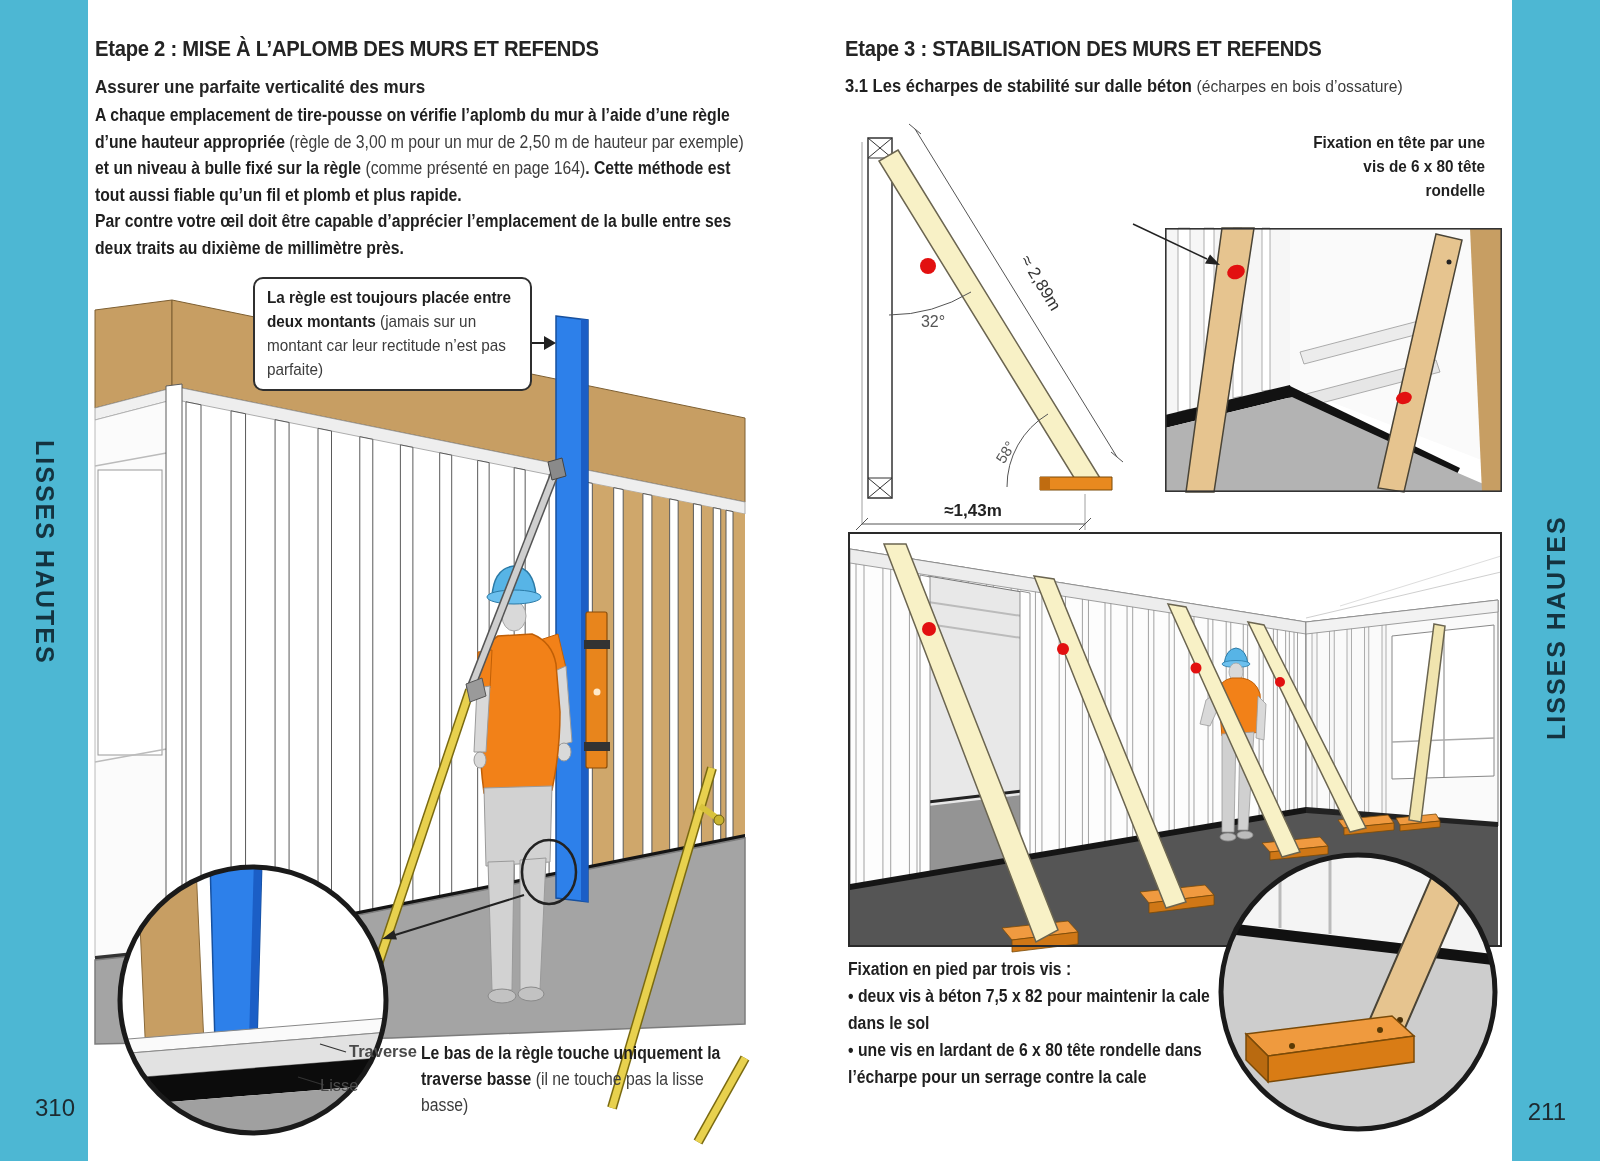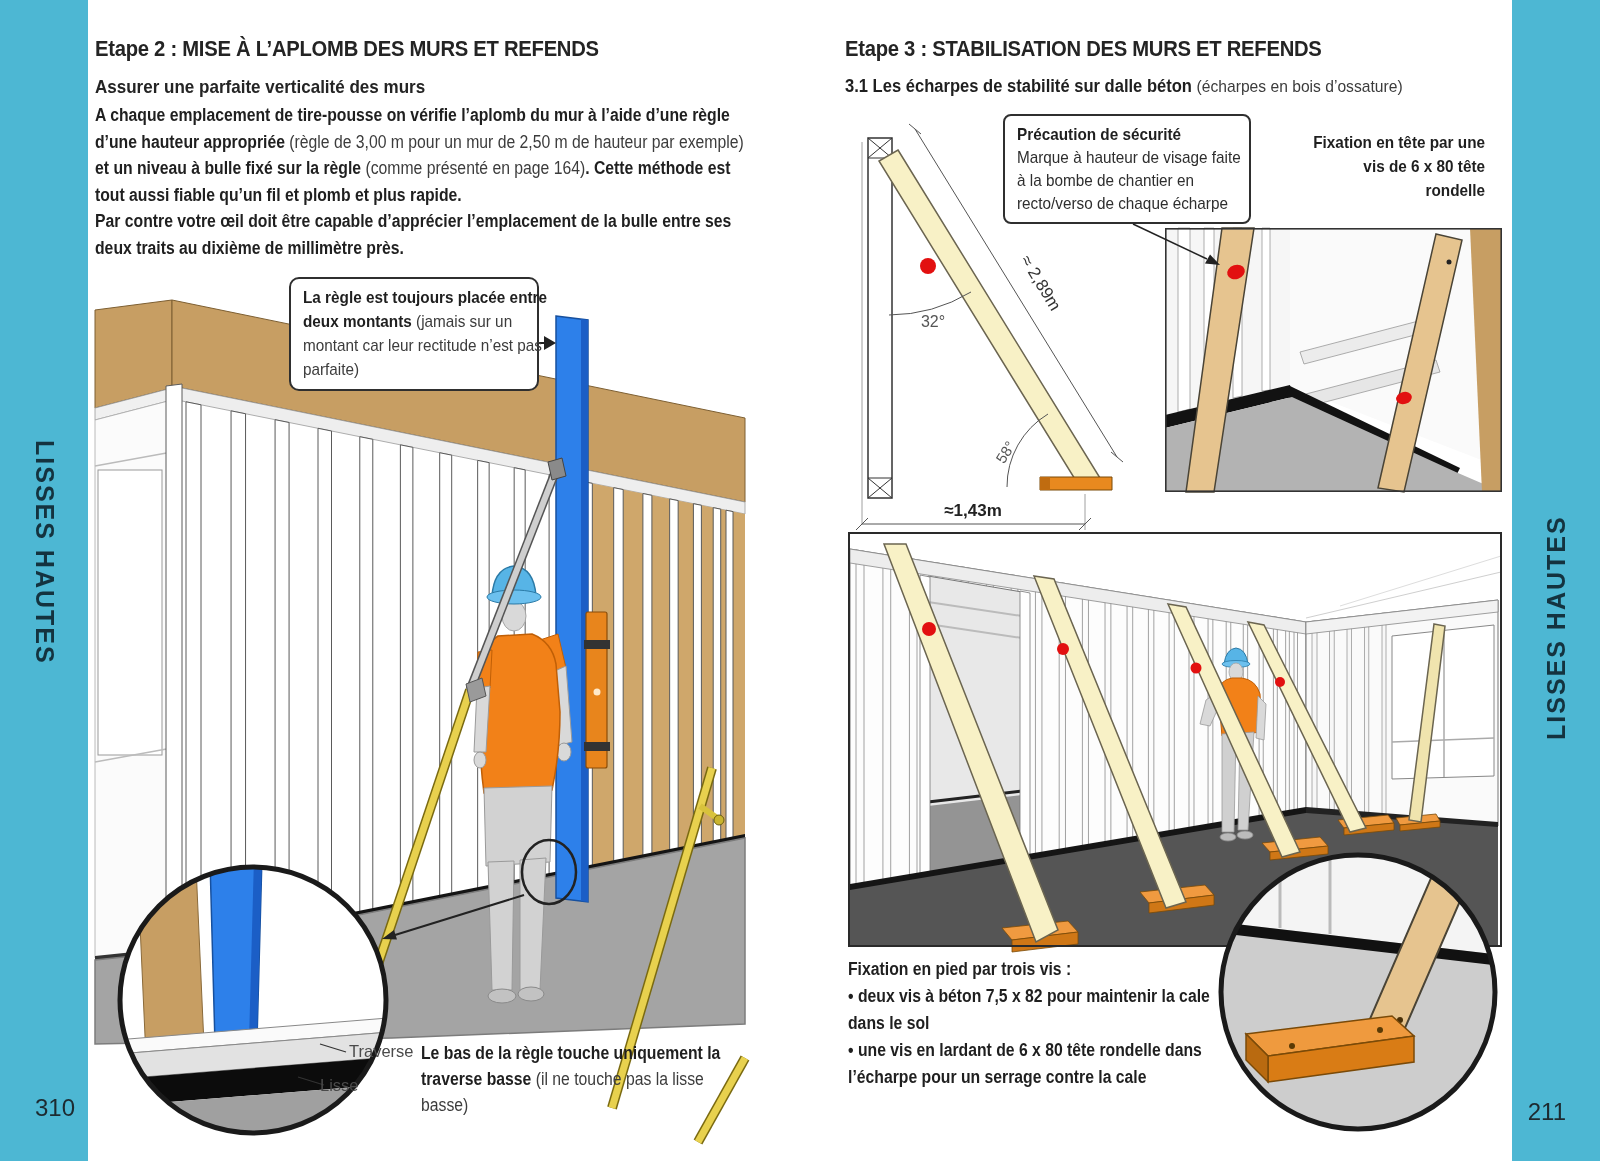--- a/index.html
+++ b/index.html
@@ -47,25 +47,25 @@
   </div>
   <div class="pagenum" style="left:1516px;top:1098px;width:50px;text-align:right;z-index:3;">211</div>
 
   <div class="abs ptitle" style="left:95px;top:36px;">Etape 2 : MISE À L’APLOMB DES MURS ET REFENDS</div>
   <div class="abs psub" style="left:95px;top:76px;">Assurer une parfaite verticalité des murs</div>
   <div class="abs body-text" style="left:95px;top:102px;width:724px;">
     <span class="bd">A chaque emplacement de tire-pousse on vérifie l’aplomb du mur à l’aide d’une règle d’une hauteur appropriée </span><span class="lt">(règle de 3,00 m pour un mur de 2,50 m de hauteur par exemple)</span><span class="bd"> et un niveau à bulle fixé sur la règle </span><span class="lt">(comme présenté en page 164)</span><span class="bd">. Cette méthode est tout aussi fiable qu’un fil et plomb et plus rapide.</span>
     <div class="bd">Par contre votre œil doit être capable d’apprécier l’emplacement de la bulle entre ses deux traits au dixième de millimètre près.</div>
   </div>
 
-  <div class="abs callout" style="left:253px;top:277px;width:250px;box-sizing:border-box;margin-left:36px;">
+  <div class="abs callout" style="left:253px;top:277px;width:279px;box-sizing:border-box;">
     <div class="inner"><span class="bd">La règle est toujours placée entre deux montants </span><span class="lt">(jamais sur un montant car leur rectitude n’est pas parfaite)</span></div>
   </div>
 
-  <div class="abs small-label" style="left:349px;top:1042px;">Traverse</div>
+  <div class="abs small-label" style="left:349px;top:1042px;font-weight:bold;">Traverse</div>
   <div class="abs small-label" style="left:320px;top:1076px;">Lisse</div>
   <div class="abs capt" style="left:421px;top:1040px;width:364px;z-index:5;">
     <span class="bd">Le bas de la règle touche uniquement la traverse basse </span><span class="lt">(il ne touche pas la lisse basse)</span>
   </div>
 
   <svg style="left:92px;top:290px;z-index:1;" width="658" height="852" viewBox="92 290 658 852">
 
     <g>
       <polygon points="95,310 172,300 172,388 95,408" fill="#c79e63" stroke="#7d5f32" stroke-width="1"></polygon>
       <polygon points="95,408 172,388 172,400 95,420" fill="#f0f0f0" stroke="#999" stroke-width="0.8"></polygon>
@@ -177,26 +177,20 @@
 
     <line x1="346" y1="1052" x2="320" y2="1044" stroke="#333" stroke-width="1.2"></line>
     <line x1="324" y1="1085" x2="298" y2="1077" stroke="#333" stroke-width="1.2"></line>
   </svg>
 
   <div class="abs ptitle" style="left:845px;top:36px;">Etape 3 : STABILISATION DES MURS ET REFENDS</div>
   <div class="abs" style="left:845px;top:76px;white-space:nowrap;transform:scaleX(.92);transform-origin:0 0;">
     <span class="bd" style="font-size:18px;">3.1 Les écharpes de stabilité sur dalle béton </span><span class="lt" style="font-size:17px;">(écharpes en bois d’ossature)</span>
   </div>
 
-  <div class="abs callout safety" style="left:1003px;top:114px;width:248px;box-sizing:border-box;border-radius:8px;">
-    <div class="inner" style="font-size:17px;line-height:23px;">
-      <div class="bd">Précaution de sécurité</div>
-      <div class="lt" style="color:#2e2e2e;">Marque à hauteur de visage faite à la bombe de chantier en recto/verso de chaque écharpe</div>
-    </div>
-  </div>
 
   <div class="abs bd" style="left:1280px;top:131px;width:205px;text-align:right;font-size:17px;line-height:24px;transform:scaleX(.9);transform-origin:100% 0;">Fixation en tête par une vis de 6 x 80 tête rondelle</div>
 
   <div class="abs bd" style="left:848px;top:956px;width:415px;font-size:17.5px;line-height:27px;transform:scaleX(.9);transform-origin:0 0;">
     <div>Fixation en pied par trois vis :</div>
     <div>• deux vis à béton 7,5 x 82 pour maintenir la cale dans le sol</div>
     <div>• une vis en lardant de 6 x 80 tête rondelle  dans l’écharpe pour un serrage contre la cale</div>
   </div>
 
   <svg style="left:845px;top:105px;z-index:1;" width="322" height="437" viewBox="845 105 322 437">

